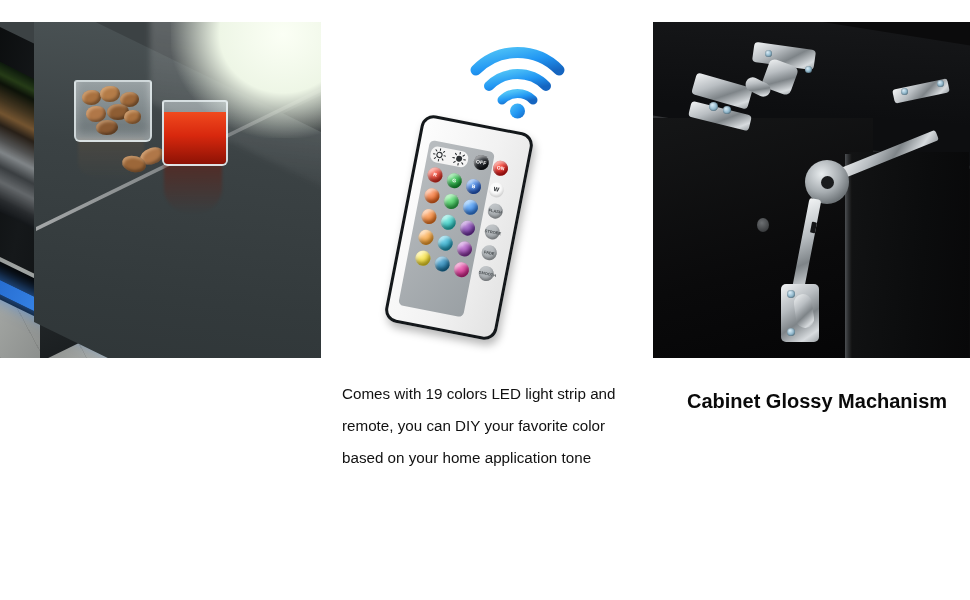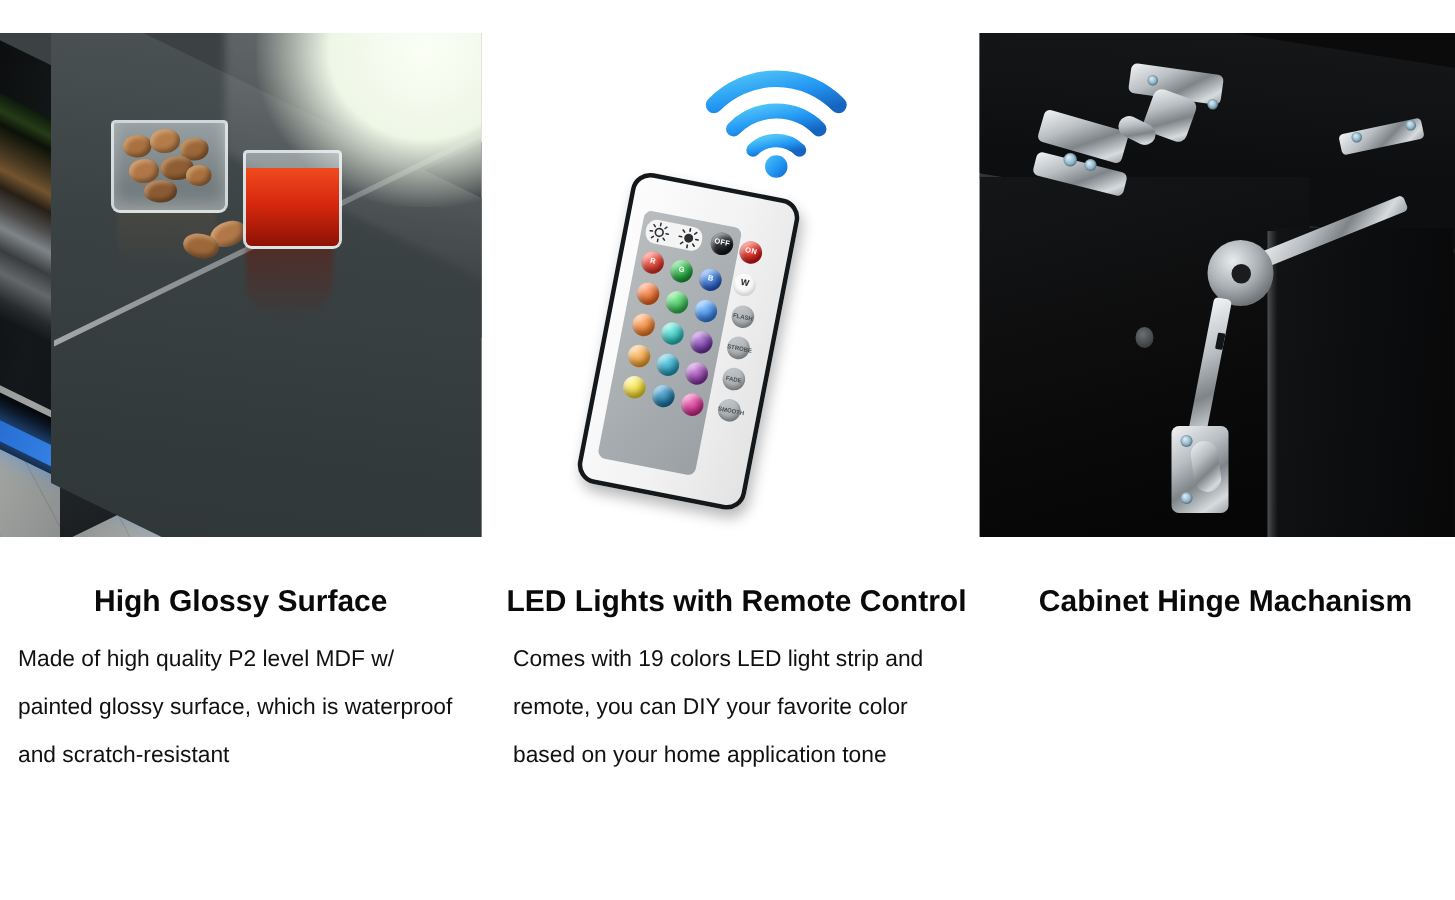--- a/index.html
+++ b/index.html
@@ -361,28 +361,23 @@
         <div class="chrome" style="left:142px;top:272px;width:18px;height:34px;border-radius:9px;transform:rotate(-8deg);"></div>
         <div style="position:absolute;left:104px;top:196px;width:12px;height:14px;border-radius:50%;
              background:radial-gradient(circle at 40% 35%,#6c6f72,#2a2c2e);"></div>
       </div>
     </div>
 
   </div>
 
   <div class="cols">
 
-    <div class="col" id="c1">
-      <h3 class="heading">High Glossy Surface</h3>
-      <p class="body">Made of high quality P2 level MDF w/ painted glossy surface, which is waterproof and scratch-resistant</p>
-    </div>
 
     <div class="col" id="c2">
-      <h3 class="heading">LED Lights with Remote Control</h3>
       <p class="body">Comes with 19 colors LED light strip and remote, you can DIY your favorite color based on your home application tone</p>
     </div>
 
     <div class="col" id="c3">
-      <h3 class="heading">Cabinet Hinge Machanism</h3>
+      <h3 class="heading">Cabinet Glossy Machanism</h3>
     </div>
 
   </div>
 </div>
 
 </body></html>

